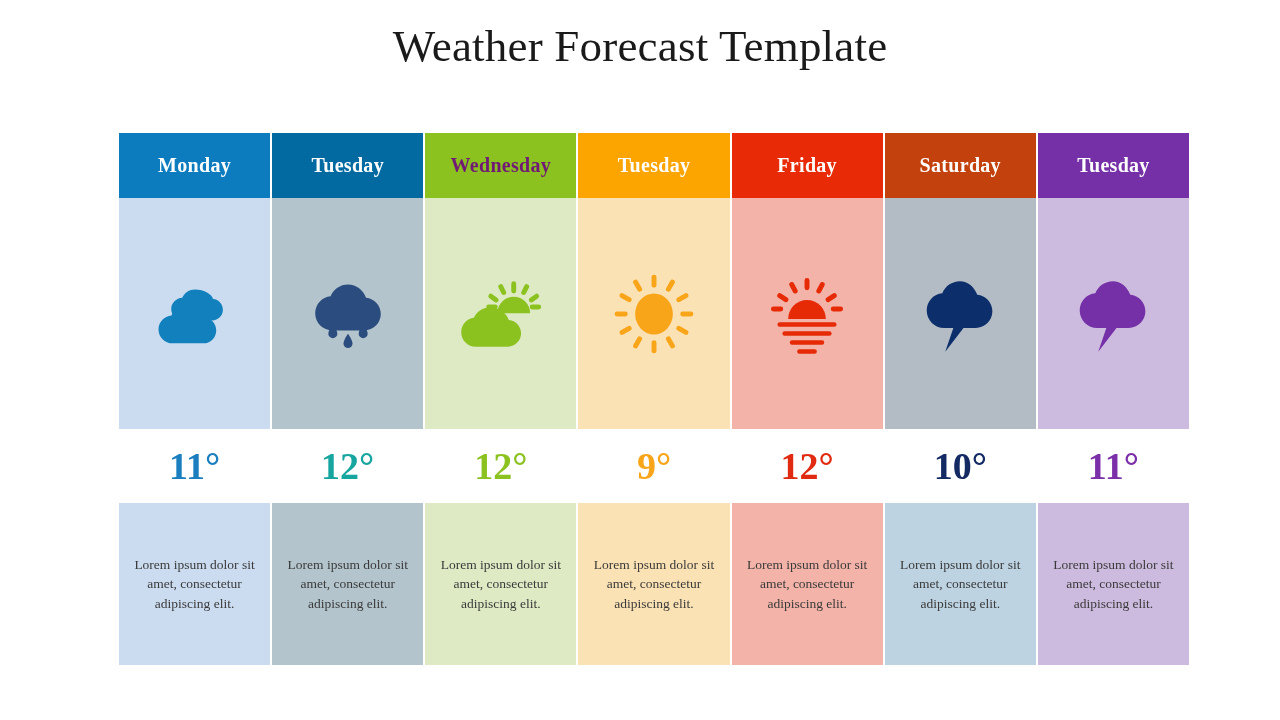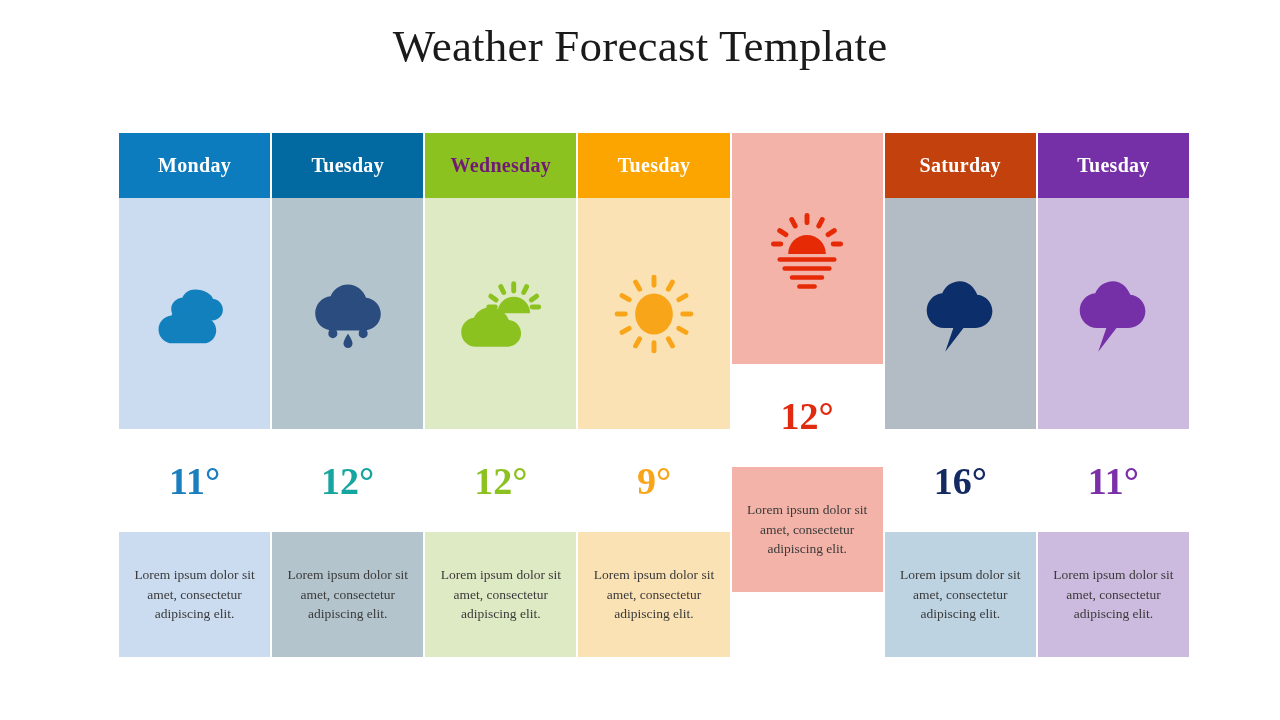--- a/index.html
+++ b/index.html
@@ -63,35 +63,35 @@
     display: flex;
     align-items: center;
     justify-content: center;
   }
   .icon-band svg {
     display: block;
     width: 82px;
     height: 82px;
   }
   .temp-band {
-    height: 103px;
+    height: 74px;
     background: #ffffff;
     display: flex;
     align-items: center;
     justify-content: center;
   }
   .temp-value {
     font-family: "Liberation Serif", serif;
     font-weight: bold;
     font-size: 38px;
     line-height: 1;
     white-space: nowrap;
   }
   .desc-band {
-    height: 125px;
+    height: 162px;
     display: flex;
     align-items: center;
     justify-content: center;
     padding: 7px 10px;
     box-sizing: border-box;
   }
   .desc-text {
     font-family: "Liberation Serif", serif;
     font-size: 13.5px;
     line-height: 1.45;
@@ -205,20 +205,23 @@
           </span>
         </div>
         <div class="temp-band">
           <span class="temp-value" style="color: rgb(249, 165, 26);">9°</span>
         </div>
         <div class="desc-band" style="background: rgb(251, 226, 180);">
           <div class="desc-text">Lorem ipsum dolor sit amet, consectetur adipiscing elit.</div>
         </div>
       </div>
       <div class="day-col">
+        <div class="day-header" style="background: rgb(232, 43, 6); color: rgb(255, 255, 255);">
+          <span>Friday</span>
+        </div>
         <div class="icon-band" style="background: rgb(243, 179, 168);">
           <span>
             <svg viewBox="0 0 100 100" aria-hidden="true">
               <g fill="#E62A06">
                 <rect x="47" y="6" width="6" height="15" rx="3"></rect>
                 <rect x="30.5" y="10.5" width="6" height="15" rx="3" transform="rotate(-28 33.5 18)"></rect>
                 <rect x="63.5" y="10.5" width="6" height="15" rx="3" transform="rotate(28 66.5 18)"></rect>
                 <rect x="17.5" y="22.5" width="6" height="15" rx="3" transform="rotate(-57 20.5 30)"></rect>
                 <rect x="76.5" y="22.5" width="6" height="15" rx="3" transform="rotate(57 79.5 30)"></rect>
                 <rect x="6" y="41" width="15" height="6" rx="3"></rect>
@@ -247,21 +250,21 @@
           <span>
             <svg viewBox="0 0 100 100" aria-hidden="true">
               <g fill="#0C2E6B">
                 <path d="M50 10c-9.8 0-18.2 6-21.6 14.6C17.9 25.5 9.4 34.5 9.4 45.6c0 11.8 9.6 21.4 21.4 21.4h38.4c11.2 0 20.3-9.1 20.3-20.3 0-10.6-8.1-19.3-18.4-20.2C67.5 17 59.5 10 50 10z"></path>
                 <path d="M57.5 28.5 29 64.5l13.5.7L32 96l30-39-14.2-.8 13.5-26.4z"></path>
               </g>
             </svg>
           </span>
         </div>
         <div class="temp-band">
-          <span class="temp-value" style="color: rgb(20, 42, 99);">16°</span>
+          <span class="temp-value" style="color: rgb(20, 42, 99);">10°</span>
         </div>
         <div class="desc-band" style="background: rgb(189, 211, 226);">
           <div class="desc-text">Lorem ipsum dolor sit amet, consectetur adipiscing elit.</div>
         </div>
       </div>
       <div class="day-col">
         <div class="day-header" style="background: rgb(117, 48, 168); color: rgb(255, 255, 255);">
           <span>Tuesday</span>
         </div>
         <div class="icon-band" style="background: rgb(205, 187, 223);">

